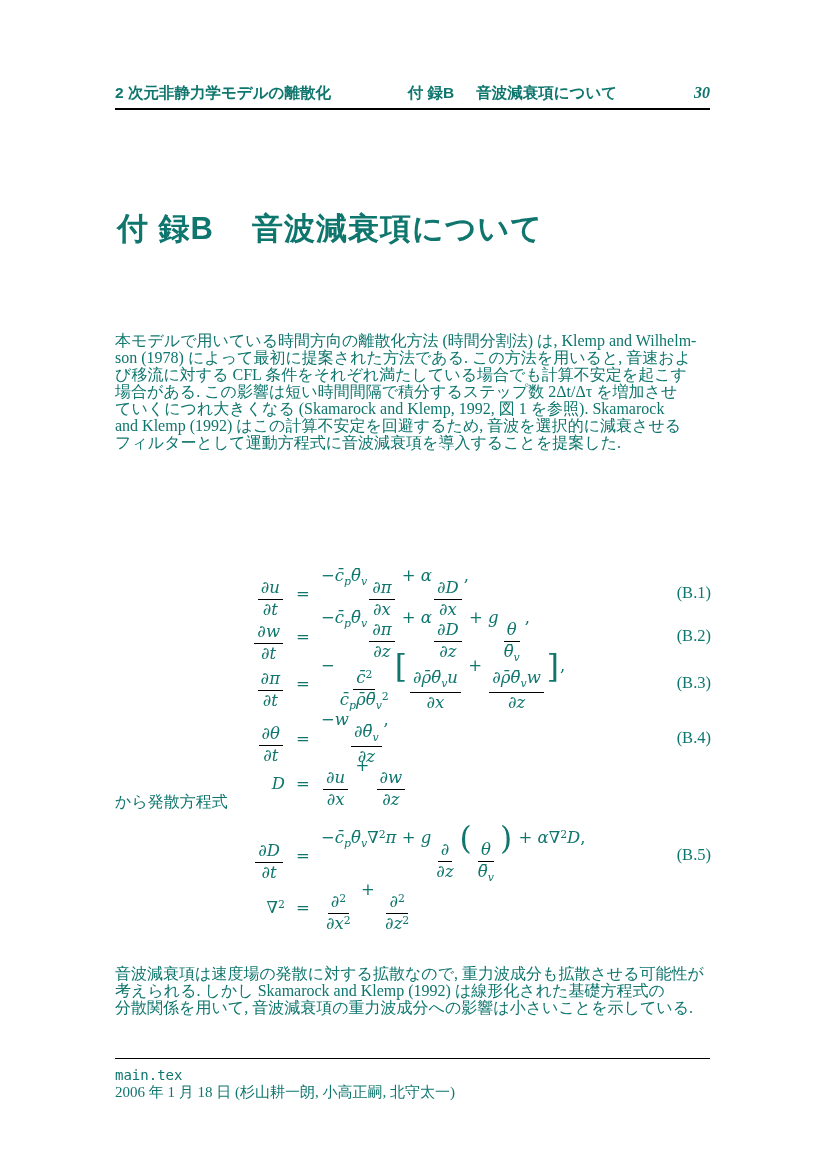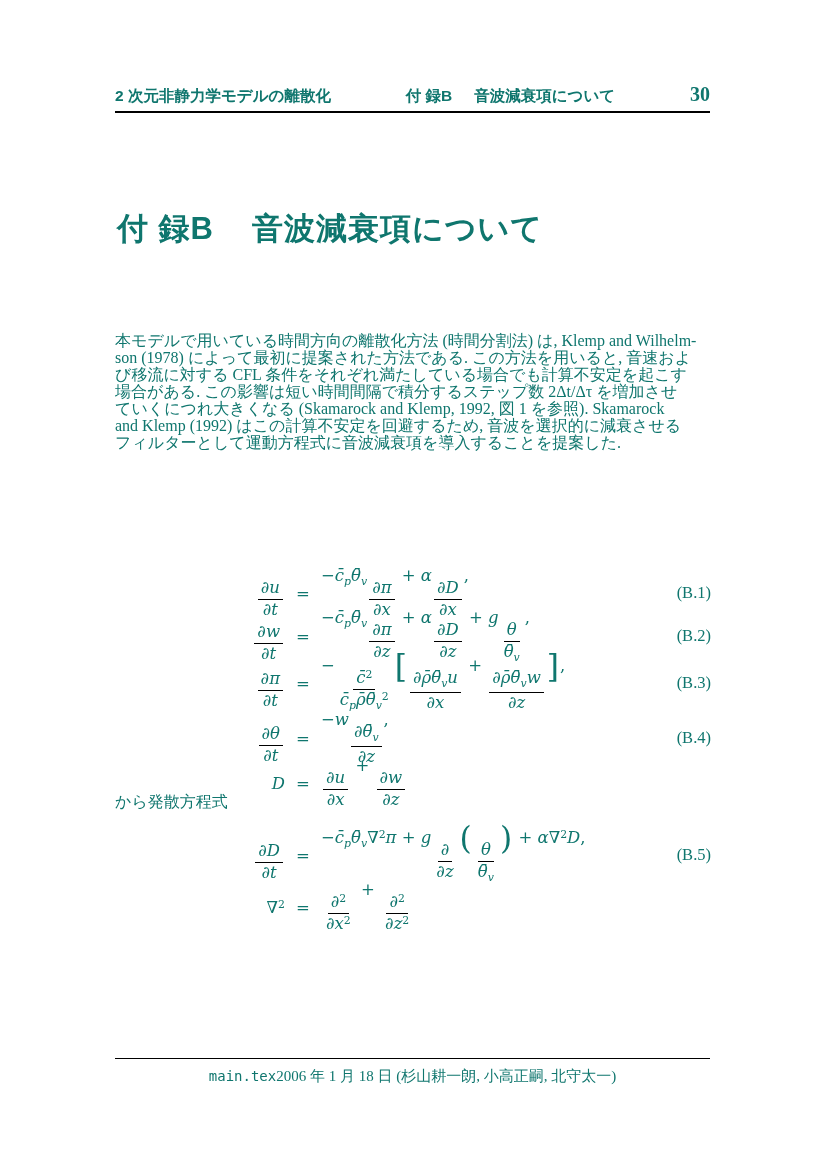--- a/index.html
+++ b/index.html
@@ -11,21 +11,21 @@
   }
   
   .header {
     position:absolute; left:115px; right:116px; top:83px;
     border-bottom:2px solid #000; padding-bottom:4px;
     display:flex; align-items:baseline; justify-content:space-between;
     font-weight:bold; font-size:15.5px;
     font-family:"Liberation Sans","DejaVu Sans",sans-serif;
   }
   .header .hcenter { display:flex; gap:22px; }
-  .header .pageno { font-family:"Liberation Serif","DejaVu Serif",serif; font-size:20px; }
+  .header .pageno { font-family:"Liberation Serif","DejaVu Serif",serif; font-size:16px;font-style:italic; }
   
   .chapter-title {
     position:absolute; left:117px; top:208px;
     font-size:31px; font-weight:bold; letter-spacing:1px;
     font-family:"Liberation Sans","DejaVu Sans",sans-serif;
     display:flex; gap:38px; white-space:nowrap;
   }
   
   .para {
     position:absolute; left:115px; width:595px;
@@ -52,21 +52,21 @@
   .f .n { display:block; padding:0 3px 1px; border-bottom:1px solid #000; text-align:center; }
   .f .d { display:block; padding:1px 3px 0; text-align:center; }
   .eqblock i { font-family:"DejaVu Serif","Liberation Serif",serif; }
   .eqblock sub { font-size:66%; vertical-align:-0.35em; }
   .eqblock sup { font-size:66%; vertical-align:0.45em; }
   .big { font-size:190%; font-weight:300; vertical-align:middle; line-height:0.8; margin:0 1px; }
   
   .footer {
     position:absolute; left:115px; right:116px; top:1058px;
     border-top:1.5px solid #000; padding-top:8px;
-    display:flex; justify-content:center; align-items:baseline;
+    display:flex; justify-content:space-between; align-items:baseline;flex-direction:column;
   }
   .footer .file { font-family:"DejaVu Sans Mono","Liberation Mono",monospace; font-size:14px; }
   .footer .date { font-size:15px; }
 </style>
 </head>
 <body>
 
 <div class="page">
 
   <div class="header">
@@ -196,19 +196,22 @@
             <span class="d"><i>∂x</i><sup>2</sup></span>
           </span> + <span class="f">
             <span class="n"><i>∂</i><sup>2</sup></span>
             <span class="d"><i>∂z</i><sup>2</sup></span>
           </span></span>
       <span class="eqnum"></span>
     </div>
   </div>
 
 
+  <div class="para p3">音波減衰項は速度場の発散に対する拡散なので, 重力波成分も拡散させる可能性が
+考えられる. しかし Skamarock and Klemp (1992) は線形化された基礎方程式の
+分散関係を用いて, 音波減衰項の重力波成分への影響は小さいことを示している.</div>
 
   <div class="footer">
     <span class="file">main.tex</span>
     <span class="date">2006 年 1 月 18 日 (杉山耕一朗, 小高正嗣, 北守太一)</span>
   </div>
 
 </div>
 
 </body></html>

